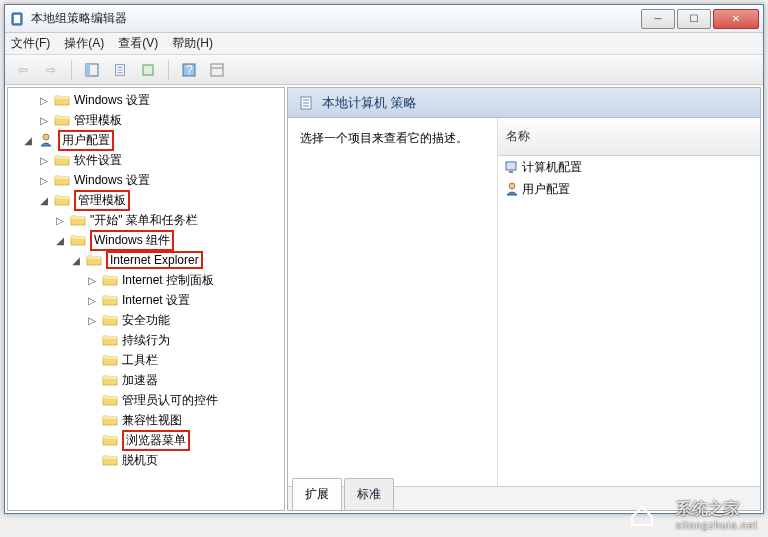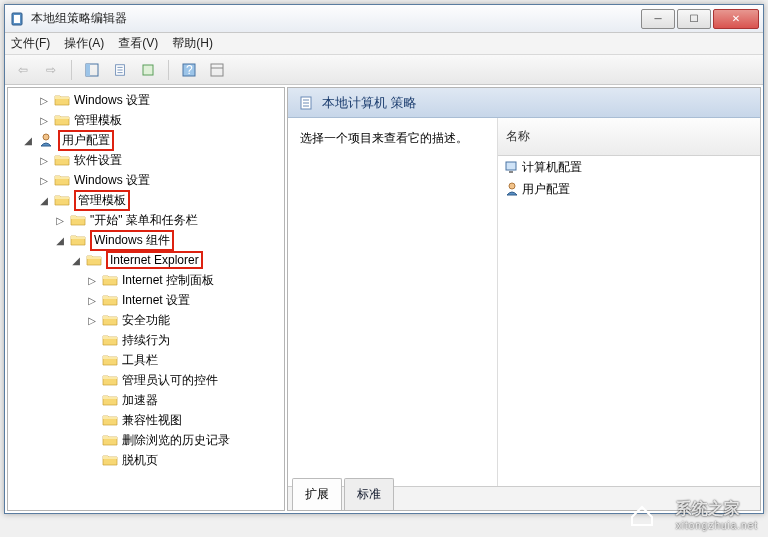--- a/index.html
+++ b/index.html
@@ -228,39 +228,39 @@
         <div class="tree-item" style="padding-left:90px">
           <svg class="folder">
               <use href="#folder"></use>
             </svg>
           <span class="label">工具栏</span>
         </div>
         <div class="tree-item" style="padding-left:90px">
           <svg class="folder">
               <use href="#folder"></use>
             </svg>
+          <span class="label">加速器</span>
+        </div>
+        <div class="tree-item" style="padding-left:90px">
+          <svg class="folder">
+              <use href="#folder"></use>
+            </svg>
           <span class="label">管理员认可的控件</span>
         </div>
         <div class="tree-item" style="padding-left:90px">
           <svg class="folder">
               <use href="#folder"></use>
             </svg>
-          <span class="label">加速器</span>
-        </div>
-        <div class="tree-item" style="padding-left:90px">
-          <svg class="folder">
-              <use href="#folder"></use>
-            </svg>
           <span class="label">兼容性视图</span>
         </div>
         <div class="tree-item" style="padding-left:90px">
           <svg class="folder">
               <use href="#folder"></use>
             </svg>
-          <span class="label">删除浏览的历史记录</span>
+          <span class="label hlbox">浏览器菜单</span>
         </div>
         <div class="tree-item" style="padding-left:90px">
           <svg class="folder">
               <use href="#folder"></use>
             </svg>
           <span class="label">脱机页</span>
         </div>
 
         <div style="height:60px"></div>
       </div>

